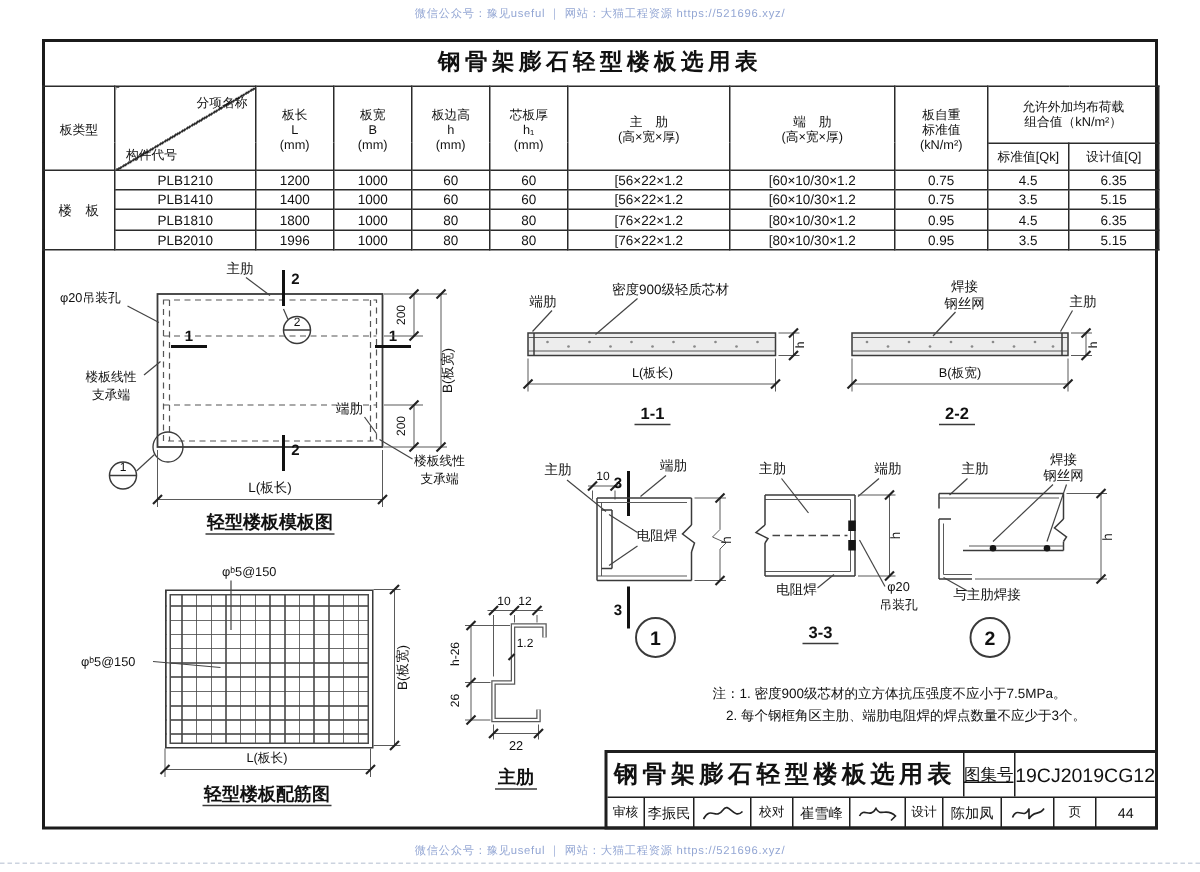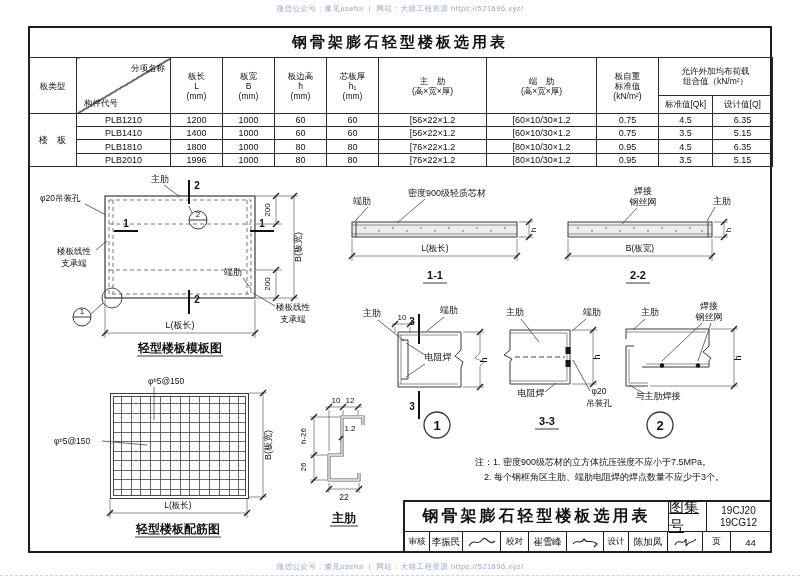--- a/index.html
+++ b/index.html
@@ -38,21 +38,21 @@
                       repeating-linear-gradient(to bottom,rgba(70,70,70,.8) 0 1px,transparent 1px 9.5px);}
   
   #notes{position:absolute;left:418px;top:455px;width:350px;font-size:9px;line-height:15px;text-align:center;}
   #notes .n2{margin-left:22px;}
   
   #tblock{position:absolute;left:403px;top:500px;width:369px;height:53px;border:2px solid #1f1f1f;box-sizing:border-box;}
   #tblock .r1{display:flex;height:29px;} #tblock .r2{display:flex;height:20px;border-top:1.5px solid #1f1f1f;}
   #tblock .c{border-left:1.2px solid #1f1f1f;display:flex;align-items:center;justify-content:center;box-sizing:border-box;}
   #tblock .c:first-child{border-left:none;}
   .tb-title{width:263px;font-size:16px;font-weight:bold;letter-spacing:3px;}
-  .tb-atlas{width:38px;font-size:15px;text-decoration:underline;} .tb-codes{flex:1;flex-direction:column;font-size:10px;line-height:12px;}
+  .tb-atlas{width:38px;font-size:11px;text-decoration:underline;} .tb-codes{flex:1;flex-direction:row;font-size:13px;line-height:12px;}
   .r2 .lab{font-size:8.5px;text-align:center;} .r2 .nm{font-size:9.5px;}
   .sig svg{display:block;}
 </style>
 </head>
 <body>
 
 <div id="canvas">
 
   <div class="wm" style="top:4px;">微信公众号：豫见useful ｜ 网站：大猫工程资源 https://521696.xyz/</div>
 

